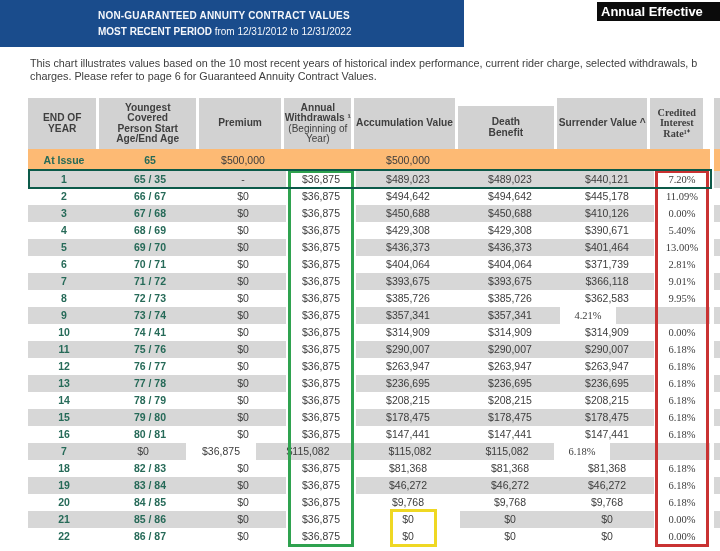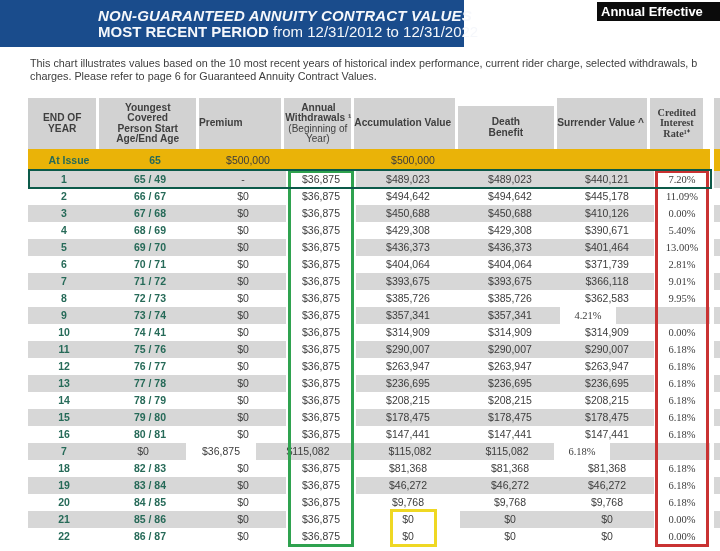--- a/index.html
+++ b/index.html
@@ -7,49 +7,49 @@
     width:720px; height:551px; overflow:hidden; position:relative;
     background:#ffffff;
     font-family:"Liberation Sans","DejaVu Sans",sans-serif;
   }
   
   .title-bar {
     position:absolute; left:0; top:0; width:464px; height:47px;
     background:#1a4c8c; color:#f5f7fb; box-sizing:border-box;
     padding:8px 0 0 98px;
   }
-  .title-line1 { font-weight:bold; font-size:15px; line-height:16px; letter-spacing:.2px; white-space:nowrap;font-style:italic; }
-  .title-line2 { font-size:15px; line-height:16px; white-space:nowrap; }
+  .title-line1 { font-weight:bold; font-size:10px; line-height:16px; letter-spacing:.2px; white-space:nowrap; }
+  .title-line2 { font-size:10px; line-height:16px; white-space:nowrap; }
   .title-line2 .b { font-weight:bold; }
   
   .black-badge {
     position:absolute; left:597px; top:2px; width:150px; height:17px;
     background:#0b0b0b; color:#ffffff; font-weight:bold; font-size:13px;
     line-height:17px; padding:1px 4px; white-space:nowrap;
   }
   
   .intro { position:absolute; left:30px; top:57px; width:720px; color:#3d3d3d; font-size:10.8px; line-height:13px; }
   .intro-line { white-space:nowrap; }
   
   #contract-table { position:absolute; left:28px; top:98px; width:692px; }
   .trow { display:flex; }
   .header-row { height:51px; }
   .hcell {
     background:#d2d2d2; border-right:3px solid #ffffff; box-sizing:border-box;
-    display:flex; flex-direction:column; justify-content:center; align-items:flex-start;
+    display:flex; flex-direction:column; justify-content:center; align-items:center;
     text-align:center; color:#3f3f3f; font-size:10.2px; line-height:10.5px; font-weight:bold;
   }
   .hsub { font-weight:normal; font-size:10px; line-height:10.5px; }
   .c0{width:72px;} .c1{width:100px;} .c2{width:86px;} .c3{width:70px;}
   .c4{width:104px;} .c5{width:100px;} .c6{width:94px;} .c7{width:56px;font-family:Liberation Serif, serif;}
   .hcell.c1{ padding:0 12px; }
   .hcell.c3{ padding:0 1px; }
   .hcell.c5{ padding:0 18px;margin-top:8px; }
   .hcell.sliver { width:14px; border-right:none; border-left:4px solid #ffffff; }
-  .at-issue-row { height:22px; background:#eab308;justify-content:center; }
+  .at-issue-row { height:22px; background:#fdba74; }
   .dcell { box-sizing:border-box; text-align:center; font-size:10.5px; color:#3d3d3d; }
   .at-issue-row .dcell { line-height:22px; }
   .drow { height:17px; }
   .drow .dcell { line-height:17px; }
   .gray { background:#d7d7d7; }
   .white { background:#ffffff; }
   .teal { color:#266a58; font-weight:bold; }
   .wcell { background:#ffffff; }
   .colgap { position:absolute; left:682px; top:0; width:4px; height:449px; background:#ffffff; z-index:4; }
   
@@ -113,21 +113,21 @@
       <div class="dcell c1 teal">65</div>
       <div class="dcell c2">$500,000</div>
       <div class="dcell c3"></div>
       <div class="dcell c4">$500,000</div>
       <div class="dcell c5"></div>
       <div class="dcell c6"></div>
       <div class="dcell c7"></div>
     </div>
     <div class="trow drow gray">
       <div class="dcell c0 teal">1</div>
-      <div class="dcell c1 teal">65 / 49</div>
+      <div class="dcell c1 teal">65 / 35</div>
       <div class="dcell c2">-</div>
       <div class="dcell c3 wcell">$36,875</div>
       <div class="dcell c4">$489,023</div>
       <div class="dcell c5">$489,023</div>
       <div class="dcell c6">$440,121</div>
       <div class="dcell c7 wcell">7.20%</div>
     </div>
     <div class="trow drow white">
       <div class="dcell c0 teal">2</div>
       <div class="dcell c1 teal">66 / 67</div>

